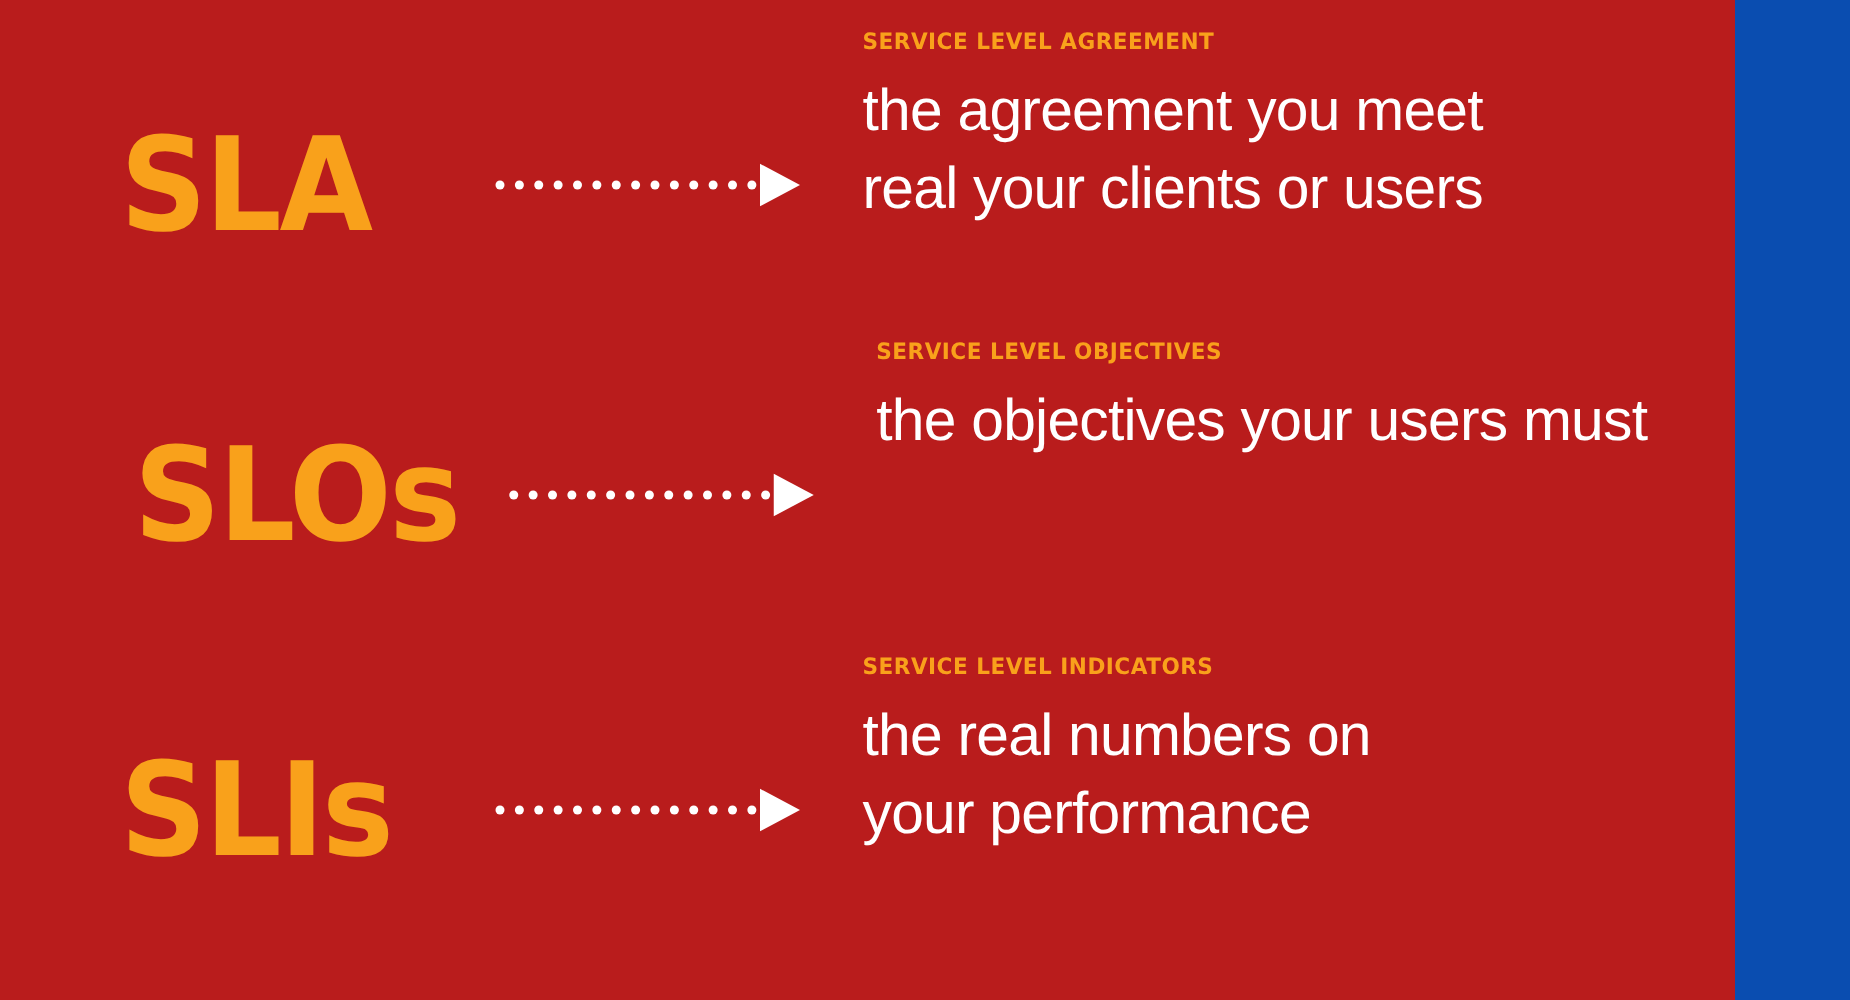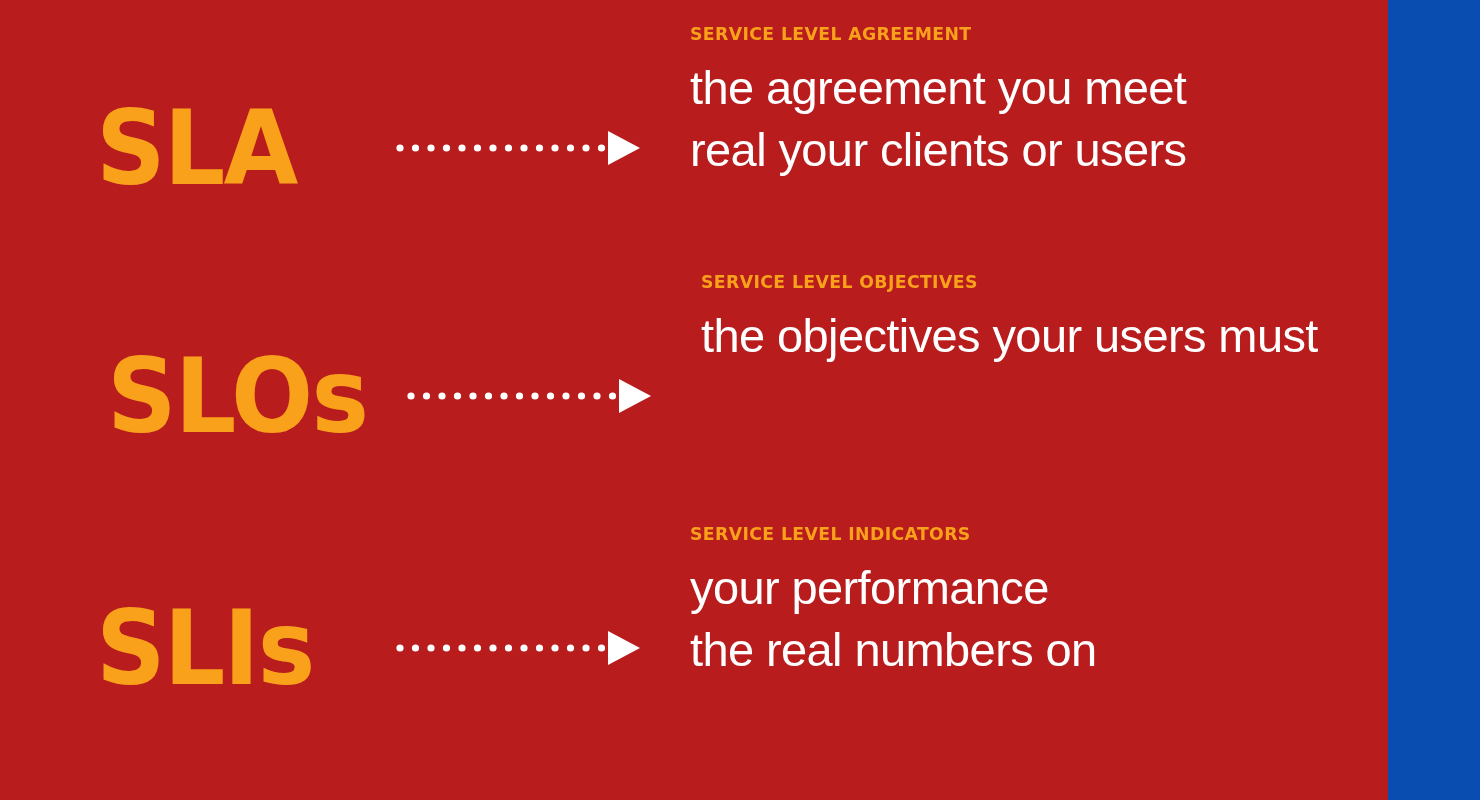--- a/index.html
+++ b/index.html
@@ -190,18 +190,18 @@
           <circle cx="174.5" cy="18" r="3.6"></circle>
           <circle cx="190" cy="18" r="3.6"></circle>
           <circle cx="205.5" cy="18" r="3.6"></circle>
           <path d="M 212 1 L 244 18 L 212 35 Z"></path>
         </g>
       </svg>
     </div>
 
     <div class="textblock">
       <div class="caption">SERVICE LEVEL INDICATORS</div>
+      <div class="body-line">the real numbers on</div>
       <div class="body-line">your performance</div>
-      <div class="body-line">the real numbers on</div>
     </div>
   </div>
 
 </div>
 
 </body></html>

